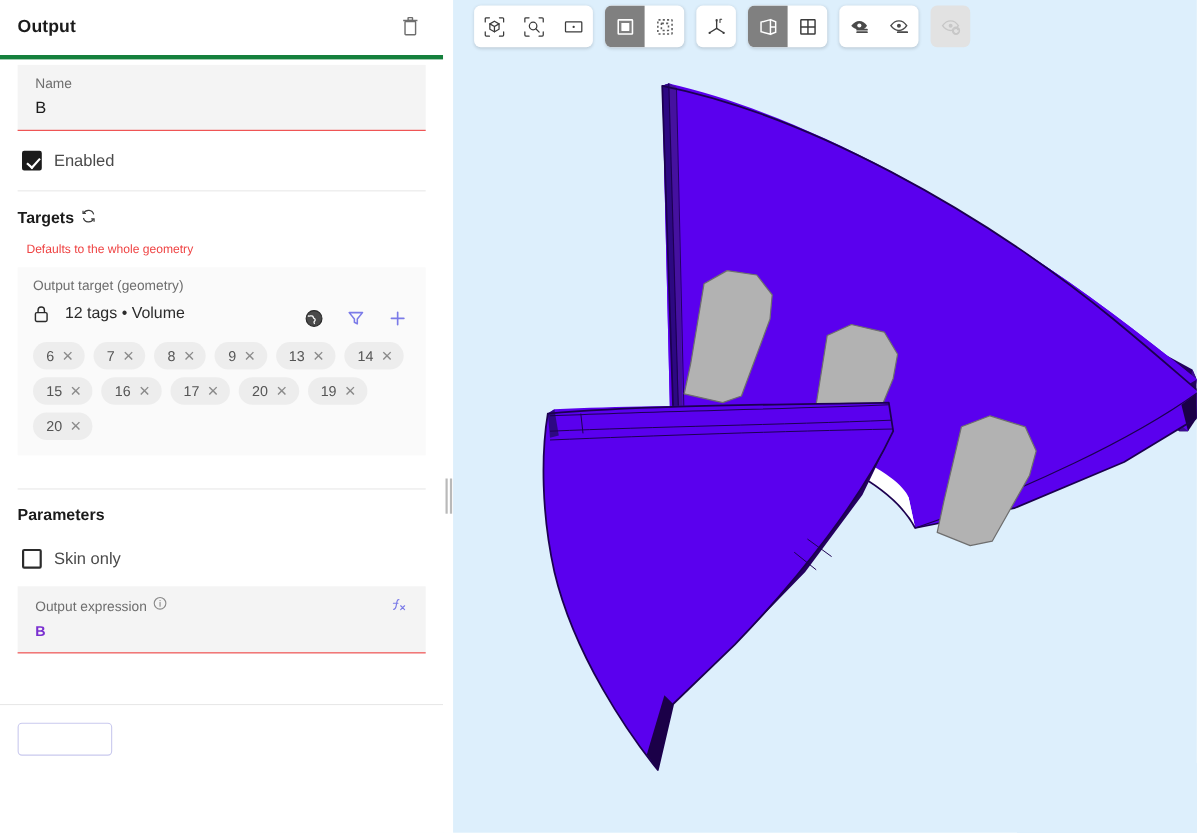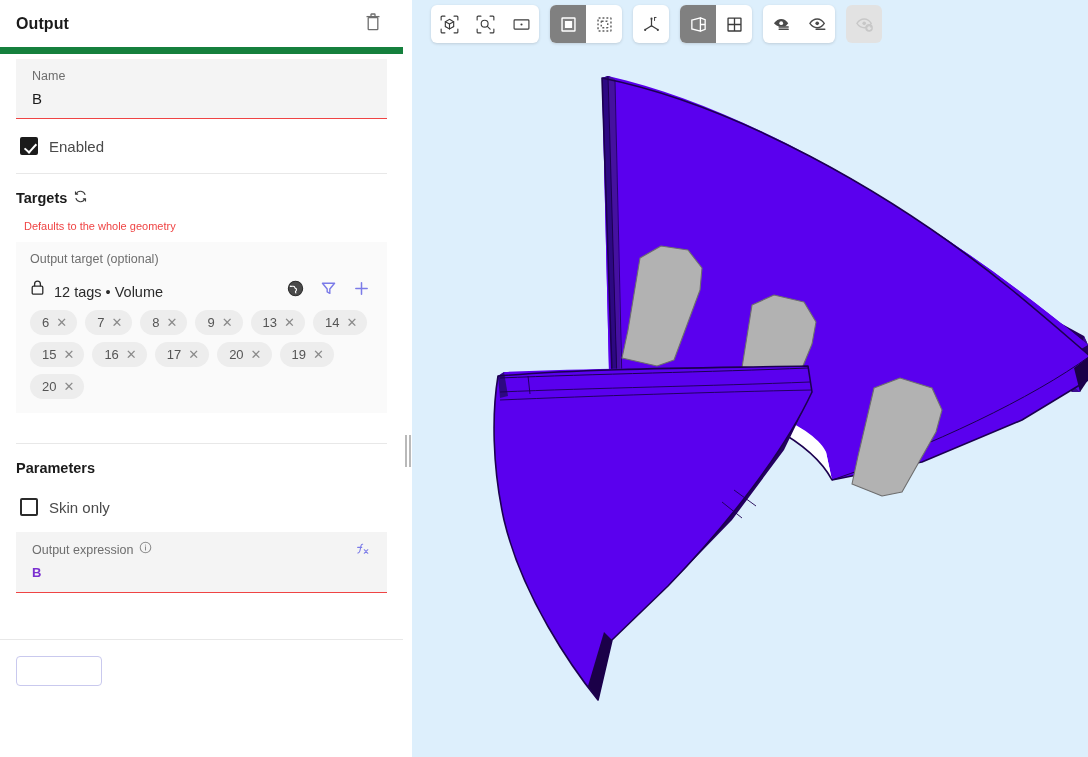--- a/index.html
+++ b/index.html
@@ -15,21 +15,21 @@
   .panel {
     width: 403px; height: 757px;
     background: #ffffff;
     position: relative;
     overflow: hidden;
   }
   .panel-header {
     height: 54px;
     display: flex; align-items: center;
     padding: 0 16px;
-    border-bottom: 7px solid #15803d;
+    border-bottom: 4px solid #15803d;
   }
   .panel-title {
     font-size: 16px; font-weight: bold; color: #1b1b1b;
     letter-spacing: 0.1px;
   }
   .header-spacer { flex: 1; }
   .icon-btn {
     width: 28px; height: 28px;
     display: flex; align-items: center; justify-content: center;
     border-radius: 4px; cursor: pointer; background: transparent;
@@ -93,21 +93,21 @@
   }
 
   
   .target-card {
     margin: 0 16px;
     background: #fafafa;
     padding: 10px 14px 14px 14px;
   }
   .target-card-label { font-size: 12.5px; color: #6e6e6e; margin-bottom: 10px; }
   .target-head {
-    display: flex; align-items: flex-end; gap: 9px;
+    display: flex; align-items: flex-start; gap: 14px;
     margin-bottom: 10px;
   }
   .target-head-text { font-size: 14.5px; color: #2b2b2b; }
   .target-head-spacer { flex: 1; }
   .ticon { width: 24px; height: 24px; display:flex; align-items:center; justify-content:center; cursor:pointer;}
 
   .chips { display: flex; flex-wrap: wrap; gap: 7px 8px; }
   .chip {
     background: #ededed;
     border-radius: 13px;
@@ -224,21 +224,21 @@
           <path d="M12 5.2A5.2 5.2 0 0 0 2.3 4.2"></path>
           <path d="M2 8.8A5.2 5.2 0 0 0 11.7 9.8"></path>
           <path d="M1.6 1.6v2.8h2.8"></path>
           <path d="M12.4 12.4V9.6H9.6"></path>
         </svg>
       </span>
     </div>
     <div class="section-sub">Defaults to the whole geometry</div>
 
     <div class="target-card">
-      <div class="target-card-label">Output target (optional)</div>
+      <div class="target-card-label">Output target (geometry)</div>
 
       <div class="target-head">
         <span>
           <svg width="15" height="17" viewBox="0 0 15 17" fill="none" stroke="#2b2b2b" stroke-width="1.3">
             <rect x="2.2" y="7.2" width="10.6" height="8" rx="1.3"></rect>
             <path d="M4.6 7.2V5a2.9 2.9 0 0 1 5.8 0v2.2"></path>
           </svg>
         </span>
         <span class="target-head-text">12 tags • Volume</span>
         <span class="target-head-spacer"></span>

